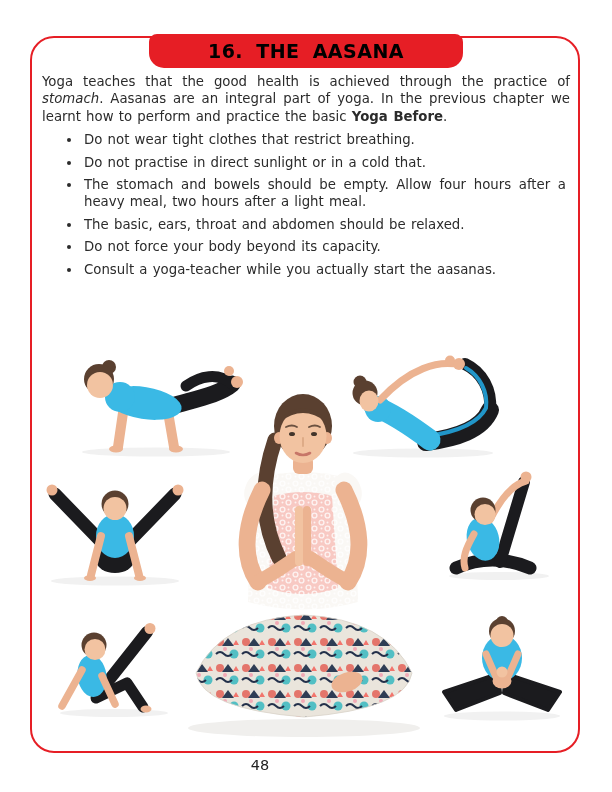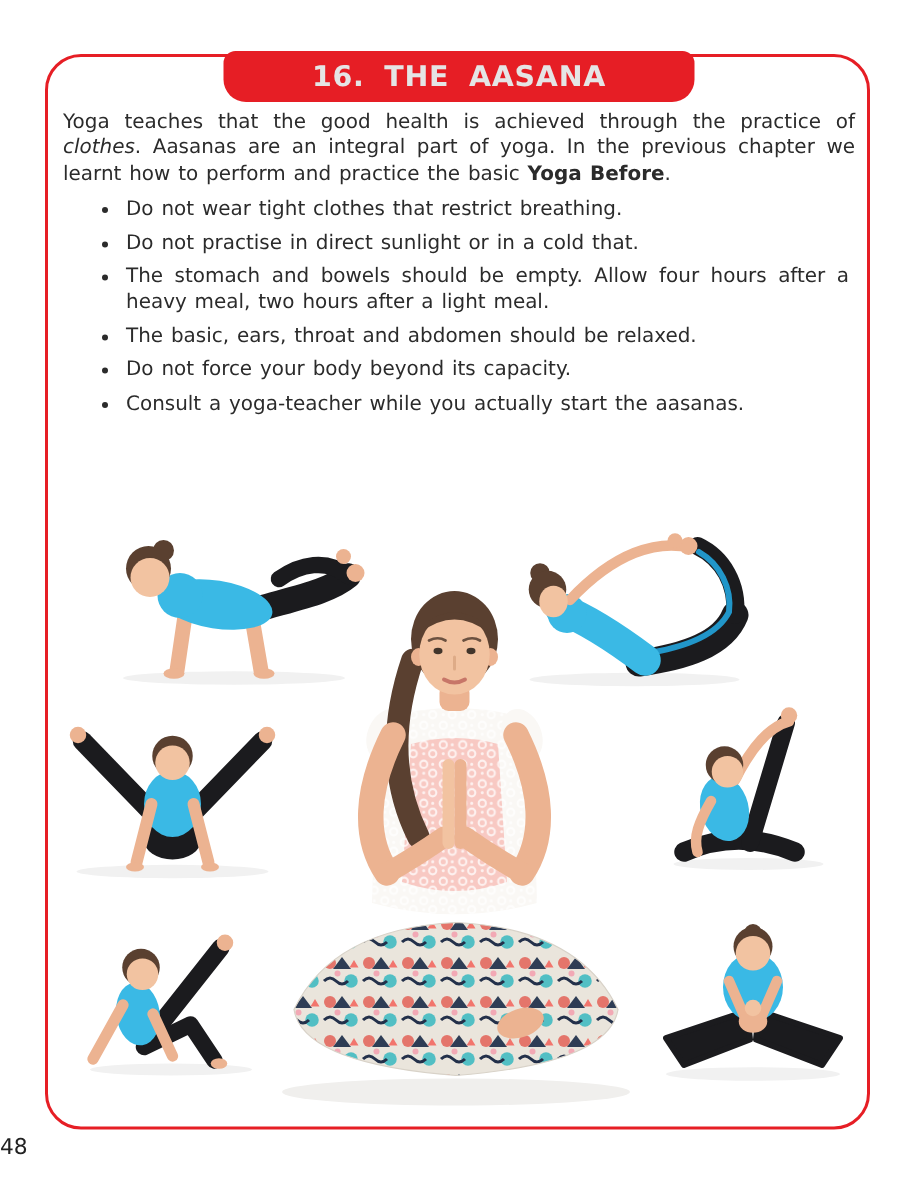--- a/index.html
+++ b/index.html
@@ -31,21 +31,21 @@
     background:#fff;
   }
   .banner{
     position:absolute;left:149px;top:34px;width:314px;height:34px;
     background:var(--red);
     border-radius:8px 8px 15px 15px;
     display:flex;align-items:center;justify-content:center;
     z-index:5;
   }
   .banner span{
-    color:#e5e5e5;font-weight:bold;font-size:19px;
+    color:#000000;font-weight:bold;font-size:19px;
     letter-spacing:.5px;word-spacing:6px;
   }
   .textblock{
     position:absolute;left:42px;top:73px;width:528px;z-index:3;
   }
   .para{
     margin:0 0 6px 0;
     font-size:13.3px;line-height:17.4px;
     text-align:justify;
     word-spacing:1px;
@@ -70,37 +70,37 @@
   .collage svg{position:absolute;}
   .pose-arm-balance{left:68px;top:354px;width:182px;height:106px;}
   .pose-straddle{left:38px;top:474px;width:154px;height:114px;}
   .pose-leg-raise{left:52px;top:618px;width:126px;height:102px;}
   .pose-bow{left:338px;top:352px;width:170px;height:110px;}
   .pose-side-stretch{left:440px;top:462px;width:118px;height:122px;}
   .pose-butterfly{left:434px;top:604px;width:136px;height:120px;}
   .pose-lotus{left:162px;top:376px;width:286px;height:372px;}
   .pagenum{
     position:absolute;left:0;top:757px;width:520px;
-    font-size:14.5px;color:#222;
+    text-align:center;font-size:14.5px;color:#222;
     z-index:6;
   }
 </style>
 </head>
 <body>
 
 <div class="sheet">
 
   <div class="frame"></div>
 
   <div class="banner">
     <span>16. THE AASANA</span>
   </div>
 
   <div class="textblock">
-    <p class="para"><span>Yoga teaches that the good health is achieved through the practice of </span><em>clothes</em><span>. Aasanas are an integral part of yoga. In the previous chapter we learnt how to perform and practice the basic </span><strong>Yoga Before</strong><span>.</span></p>
+    <p class="para"><span>Yoga teaches that the good health is achieved through the practice of </span><em>stomach</em><span>. Aasanas are an integral part of yoga. In the previous chapter we learnt how to perform and practice the basic </span><strong>Yoga Before</strong><span>.</span></p>
     <ul class="cautions-list">
       <li>Do not wear tight clothes that restrict breathing.</li>
       <li>Do not practise in direct sunlight or in a cold that.</li>
       <li>The stomach and bowels should be empty. Allow four hours after a heavy meal, two hours after a light meal.</li>
       <li>The basic, ears, throat and abdomen should be relaxed.</li>
       <li>Do not force your body beyond its capacity.</li>
       <li>Consult a yoga-teacher while you actually start the aasanas.</li>
     </ul>
   </div>
 

